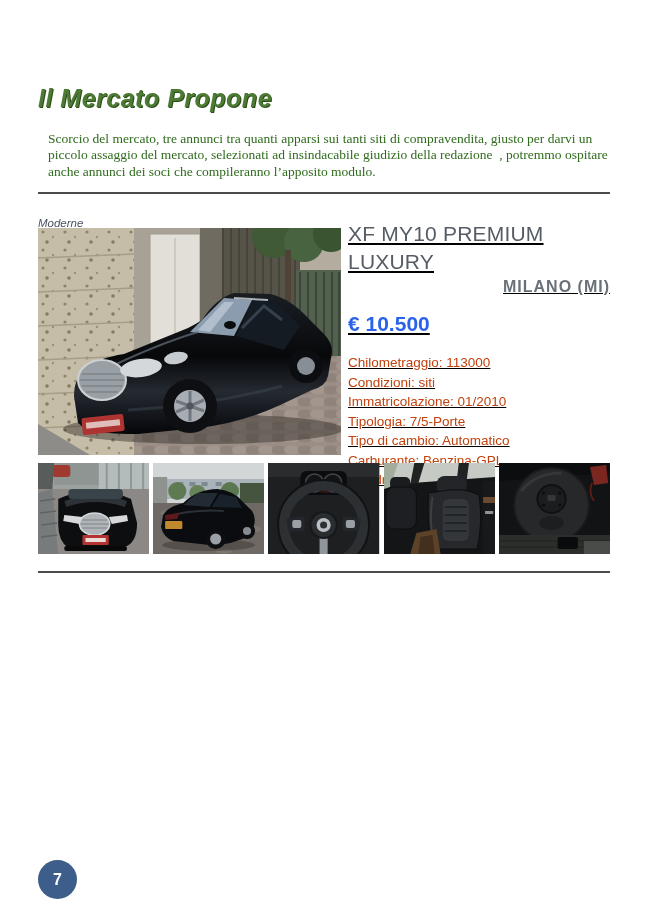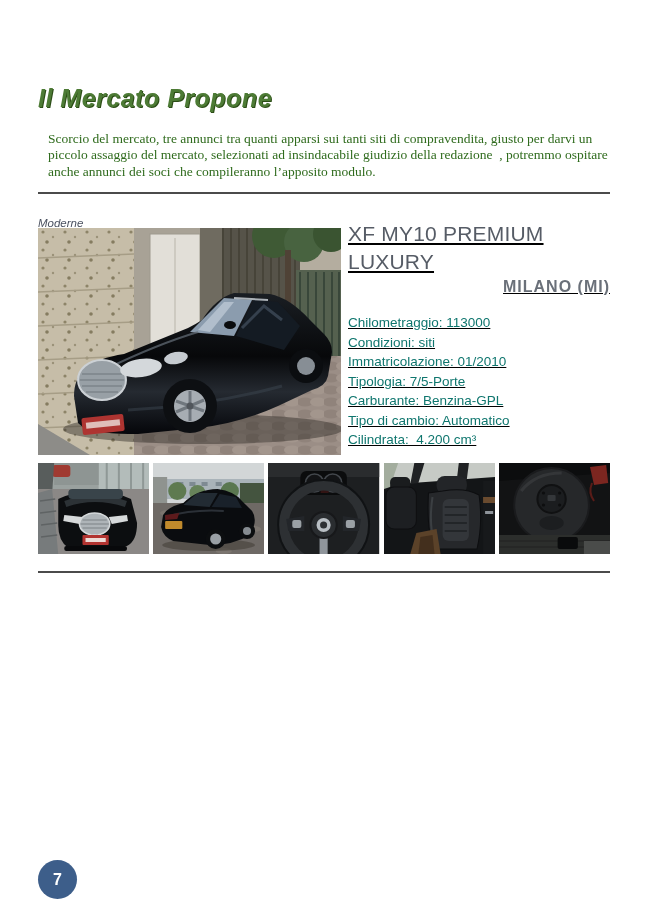--- a/index.html
+++ b/index.html
@@ -25,21 +25,21 @@
     position:absolute;left:38px;top:217px;
     font-size:11.5px;font-style:italic;color:#4a5160;
   }
 
   .photo-main{position:absolute;left:38px;top:228px;width:303px;height:227px;display:block;}
 
   .info{position:absolute;left:348px;top:220px;width:262px;text-decoration:underline;}
   .listing-title{font-size:21px;font-weight:normal;color:#565c66;letter-spacing:.2px;line-height:28px;}
   .location{margin-top:2px;text-align:right;font-size:16px;font-weight:bold;color:#6a7079;letter-spacing:1px;}
   .price{margin-top:16px;font-size:21px;font-weight:bold;color:#2a63e9;}
-  .details{margin-top:17px;font-size:13.5px;line-height:19.5px;color:#0f766e;}
+  .details{margin-top:17px;font-size:13.5px;line-height:19.5px;color:#c2410c;}
   .details div{white-space:pre-wrap;}
 
   .thumbs{position:absolute;left:38px;top:463px;width:572px;height:91px;display:flex;gap:4px;}
   .thumbs svg{flex:1;height:91px;display:block;}
 
   .page-number{
     position:absolute;left:38px;top:860px;width:39px;height:39px;border-radius:50%;
     background:#3d5e8a;color:#ffffff;font-size:16px;font-weight:bold;
     display:flex;align-items:center;justify-content:center;
   }
@@ -142,27 +142,28 @@
       <line x1="138" y1="184" x2="166" y2="172"></line>
     </g>
     <circle cx="152" cy="178" r="3.5" fill="#51565c"></circle>
     <circle cx="268" cy="138" r="17" fill="#0b0d10"></circle>
     <circle cx="268" cy="138" r="9" fill="#878e95"></circle>
   </svg>
 
   <div class="info">
     <div class="listing-title">XF MY10 PREMIUM LUXURY</div>
     <div class="location">MILANO (MI)</div>
+    <div class="price">€ 10.500</div>
     <div class="details">
       <div>Chilometraggio: 113000</div>
       <div>Condizioni: siti</div>
       <div>Immatricolazione: 01/2010</div>
       <div>Tipologia: 7/5-Porte</div>
+      <div>Tipo di cambio: Automatico</div>
       <div>Carburante: Benzina-GPL</div>
-      <div>Tipo di cambio: Automatico</div>
       <div>Cilindrata:  4.200 cm³</div>
     </div>
   </div>
 
   <div class="thumbs">
 
     <svg viewBox="0 0 110 91" preserveAspectRatio="none" aria-hidden="true">
       <rect width="110" height="91" fill="#9aa19f"></rect>
       <rect x="60" width="50" height="26" fill="#b3bcba"></rect>
       <g stroke="#8f9896" stroke-width="2">

